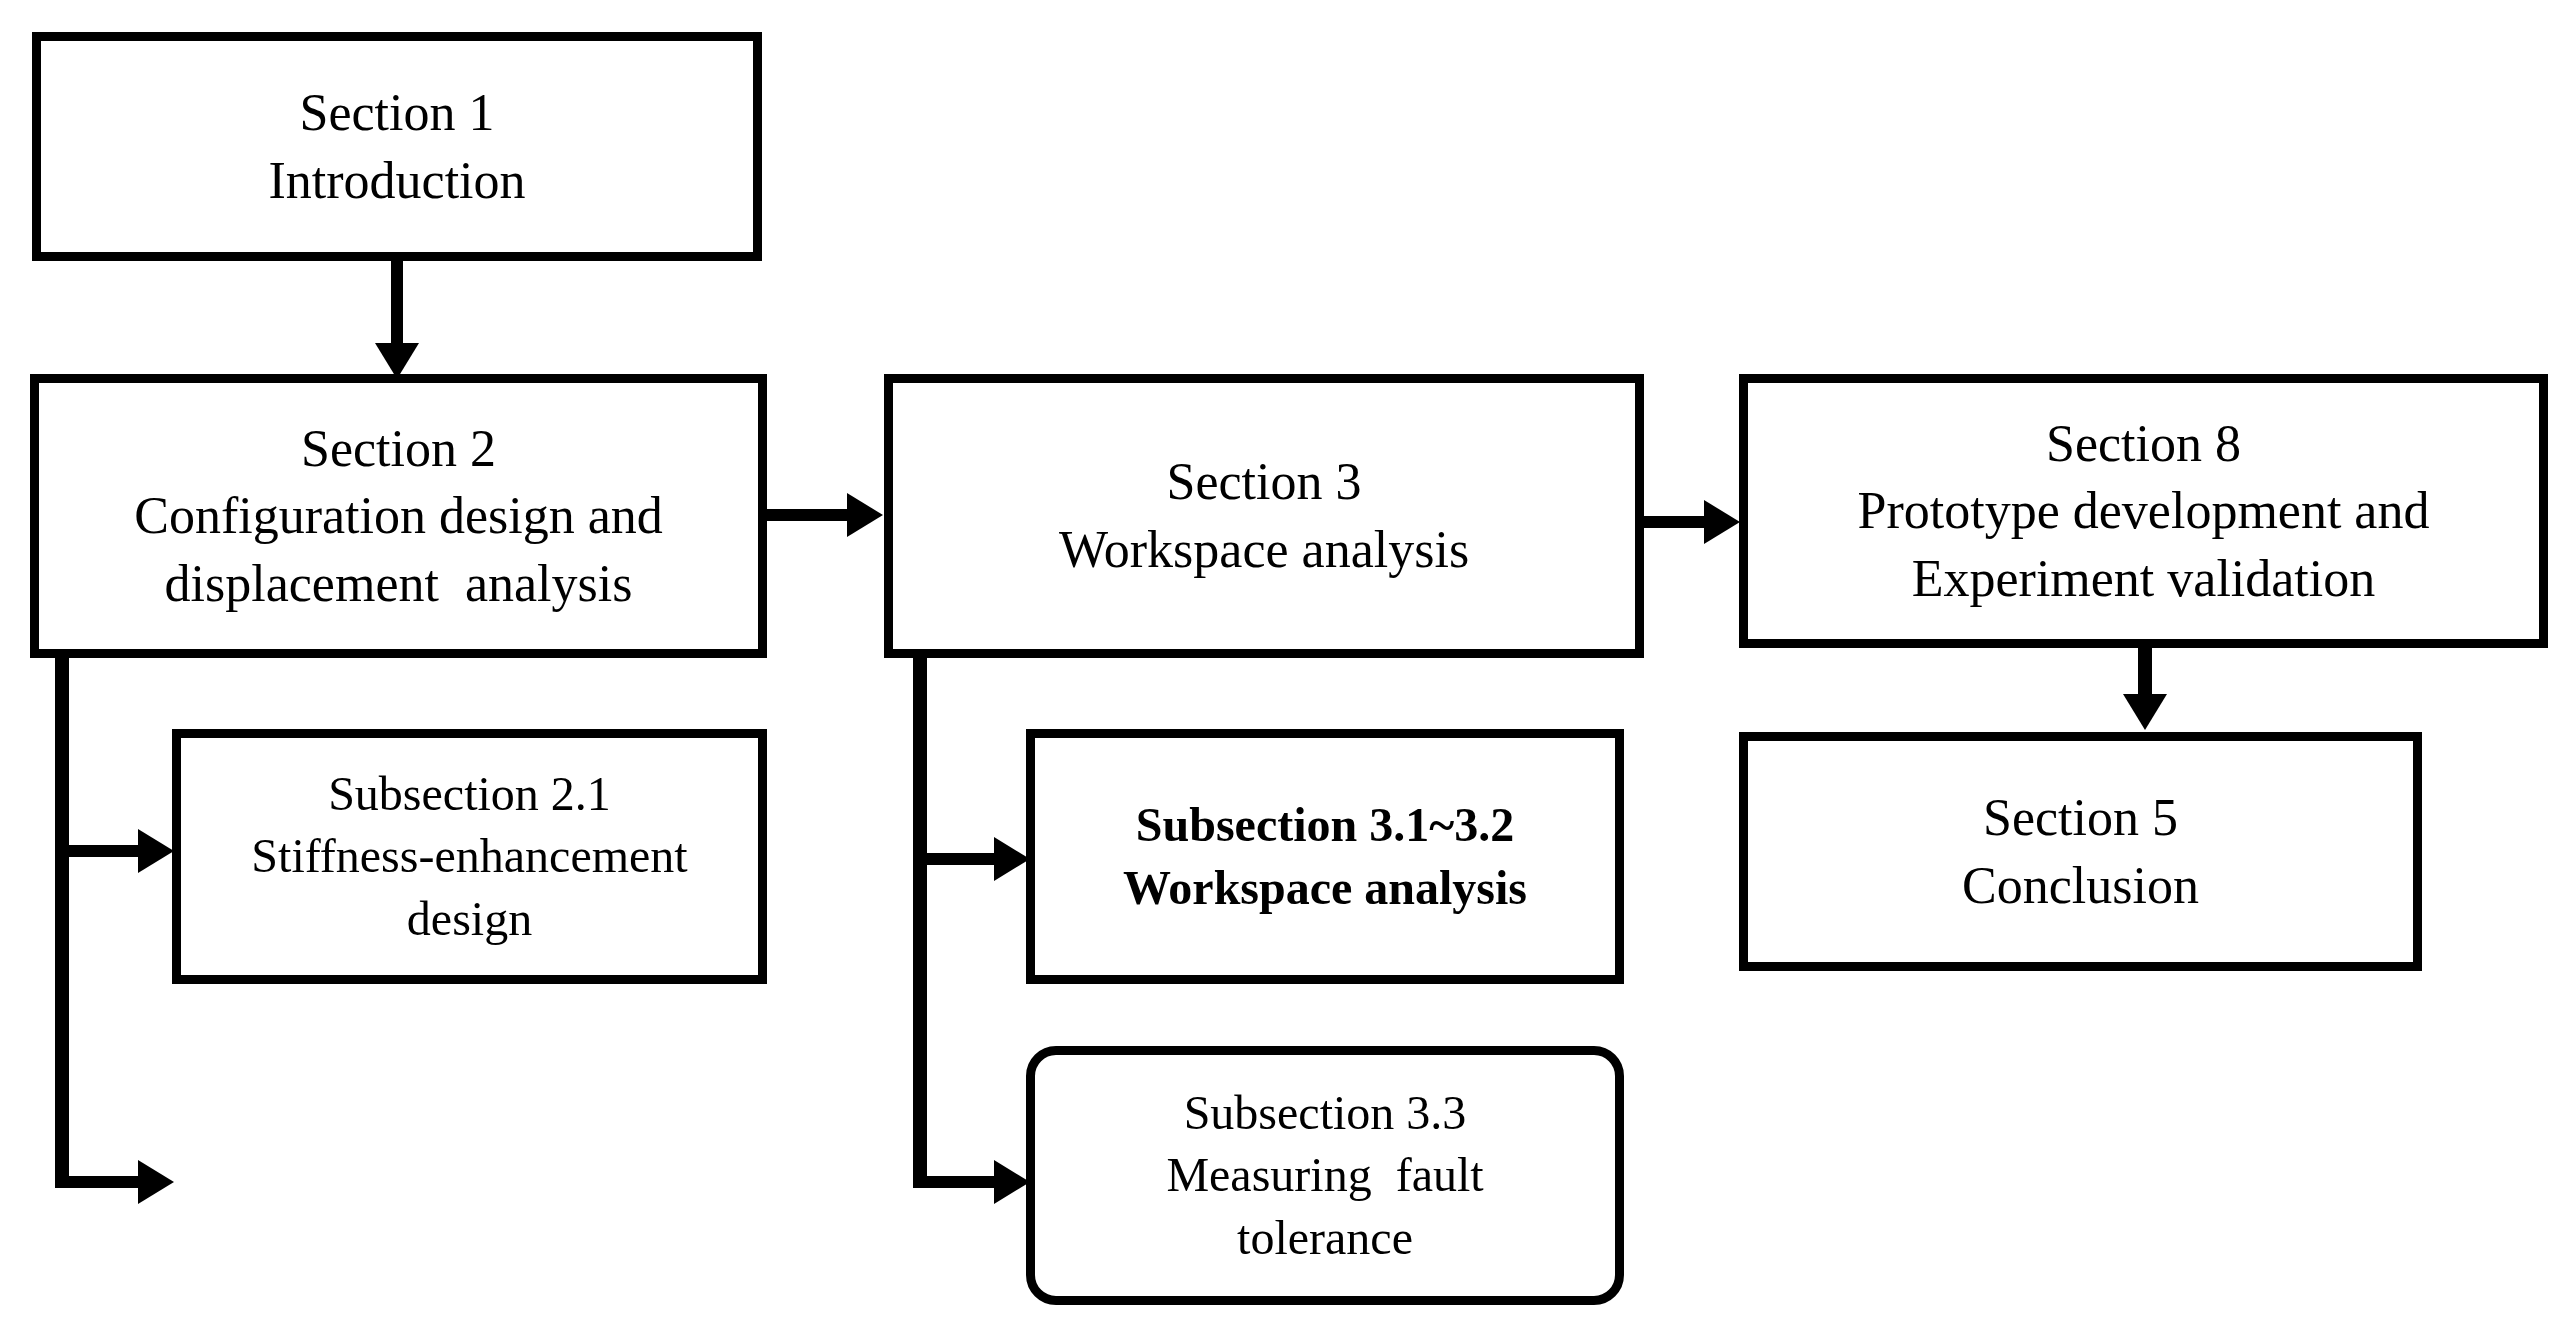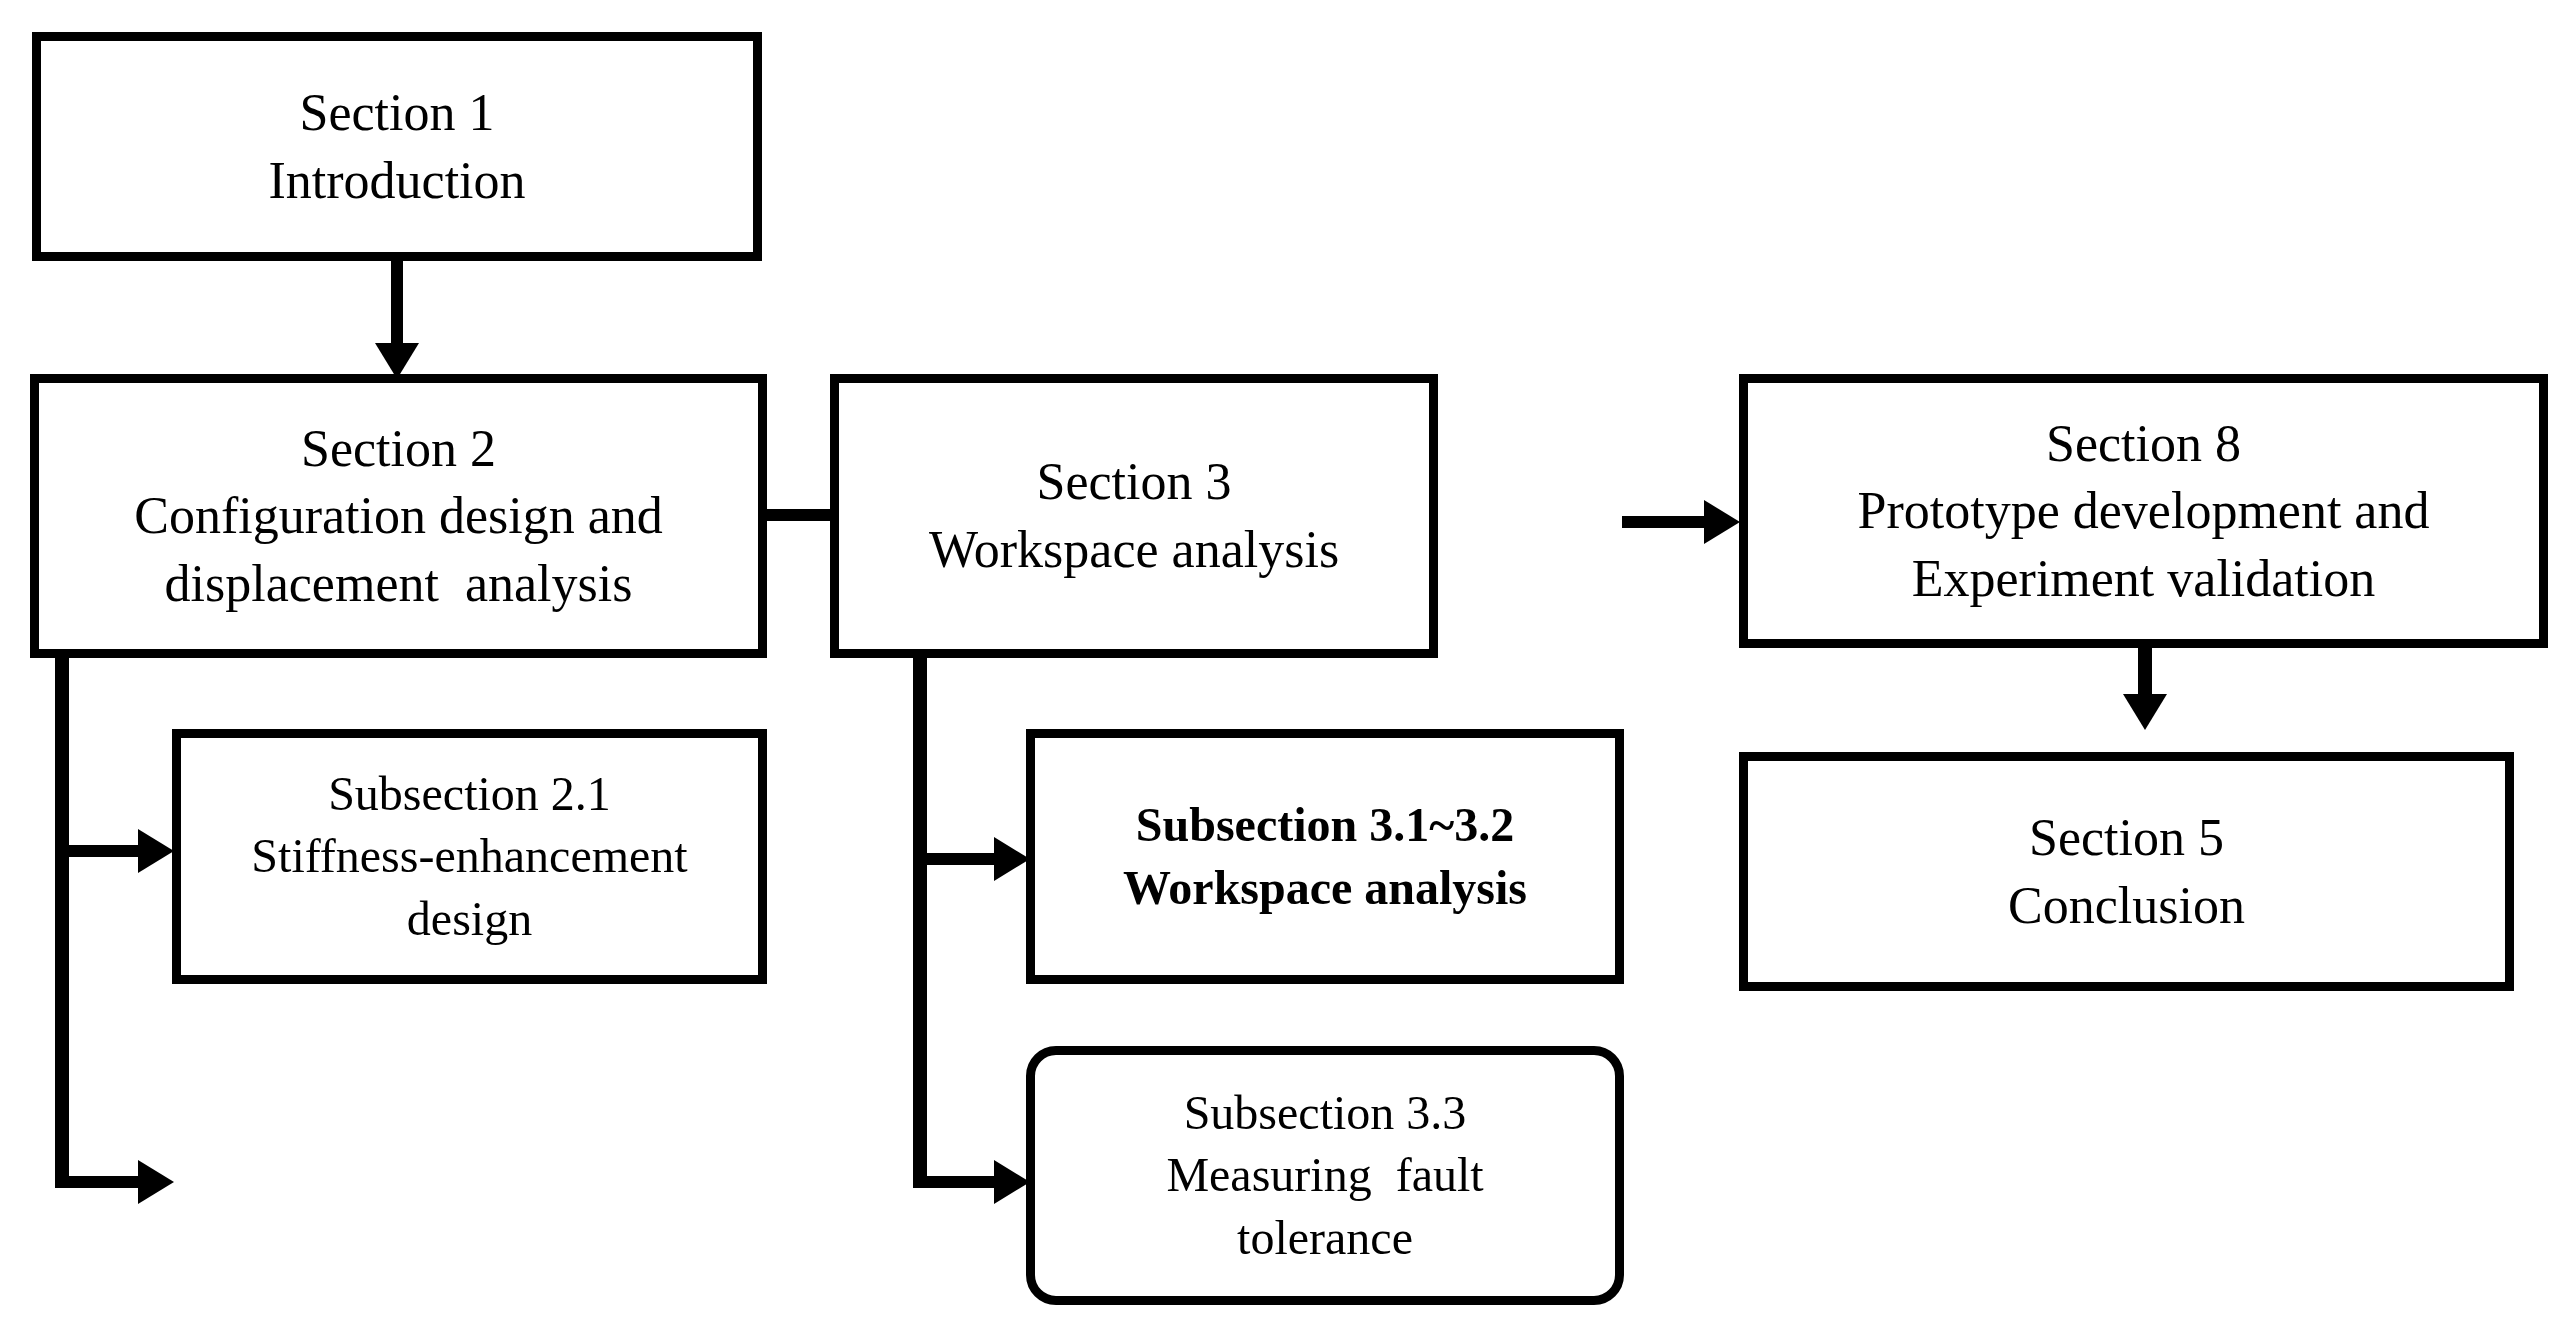--- a/index.html
+++ b/index.html
@@ -102,32 +102,32 @@
     <span class="ln">Section 1</span>
     <span class="ln">Introduction</span>
   </div>
 
   <div class="node main" style="left:30px; top:374px; width:737px; height:284px;">
     <span class="ln">Section 2</span>
     <span class="ln">Configuration design and</span>
     <span class="ln">displacement  analysis</span>
   </div>
 
-  <div class="node main" style="left:830px; top:374px; width:608px; height:284px;">
+  <div class="node main" style="left:884px; top:374px; width:760px; height:284px;">
     <span class="ln">Section 3</span>
     <span class="ln">Workspace analysis</span>
   </div>
 
   <div class="node main" style="left:1739px; top:374px; width:809px; height:274px;">
     <span class="ln">Section 8</span>
     <span class="ln">Prototype development and</span>
     <span class="ln">Experiment validation</span>
   </div>
 
-  <div class="node main" style="left:1739px; top:752px; width:775px; height:239px;">
+  <div class="node main" style="left:1739px; top:732px; width:683px; height:239px;">
     <span class="ln">Section 5</span>
     <span class="ln">Conclusion</span>
   </div>
 
   <div class="node sub" style="left:172px; top:729px; width:595px; height:255px;">
     <span class="ln">Subsection 2.1</span>
     <span class="ln">Stiffness-enhancement</span>
     <span class="ln">design</span>
   </div>
 

